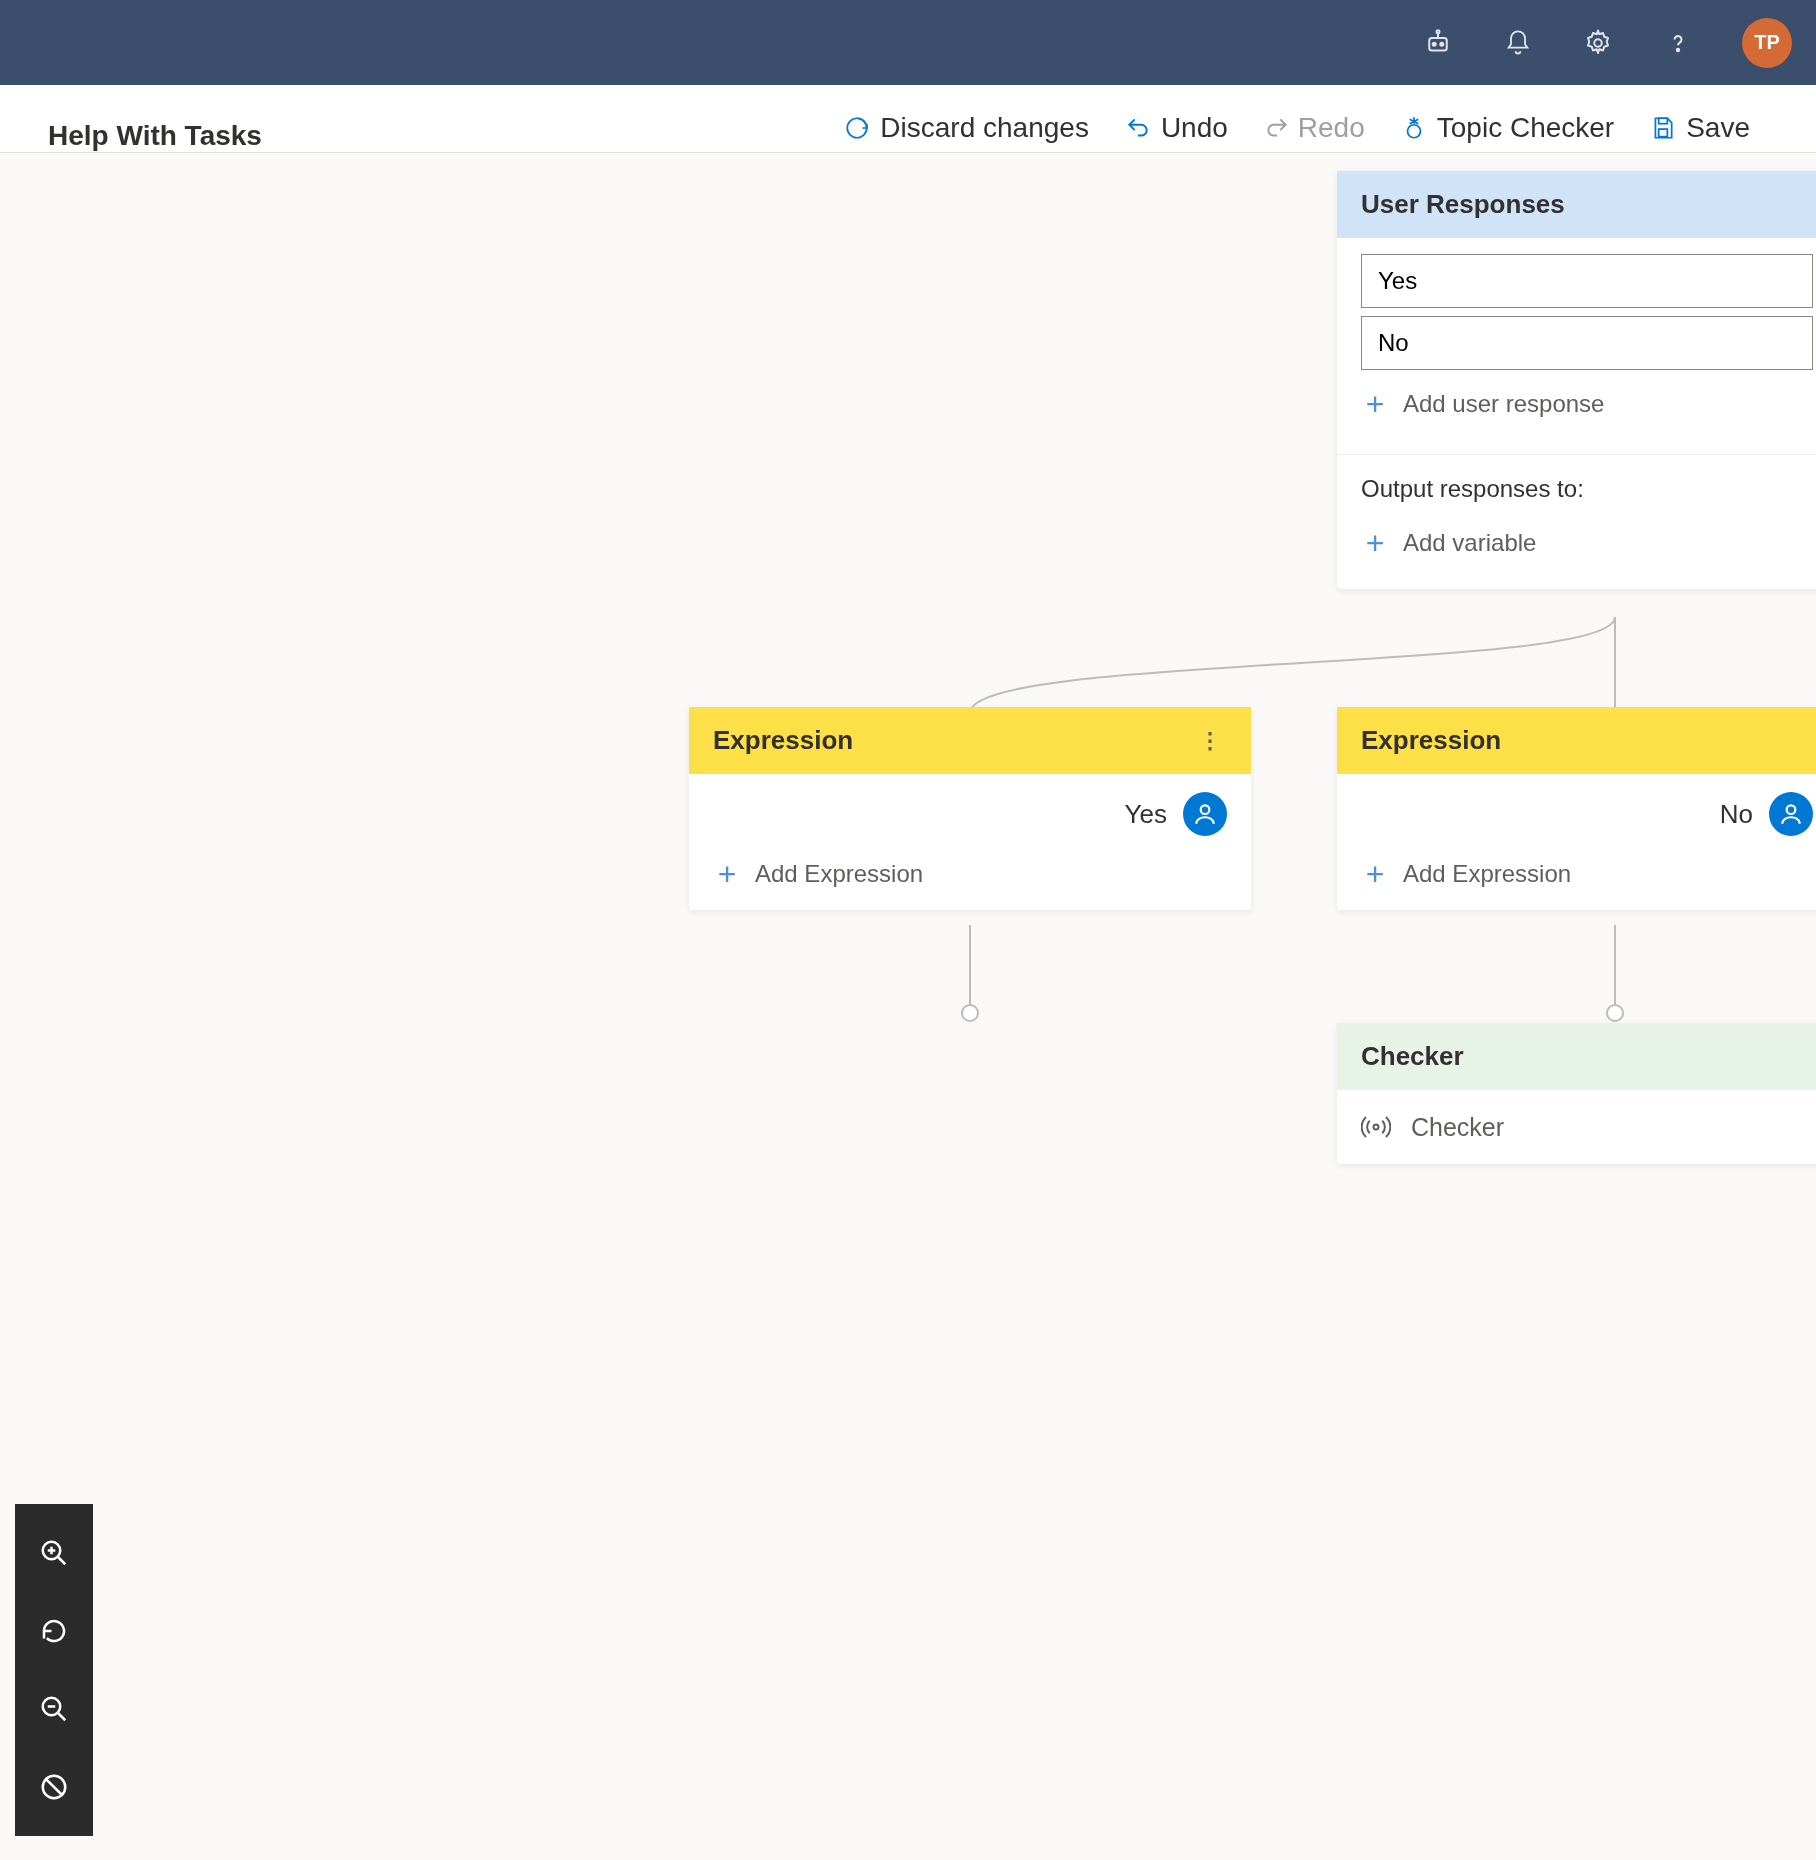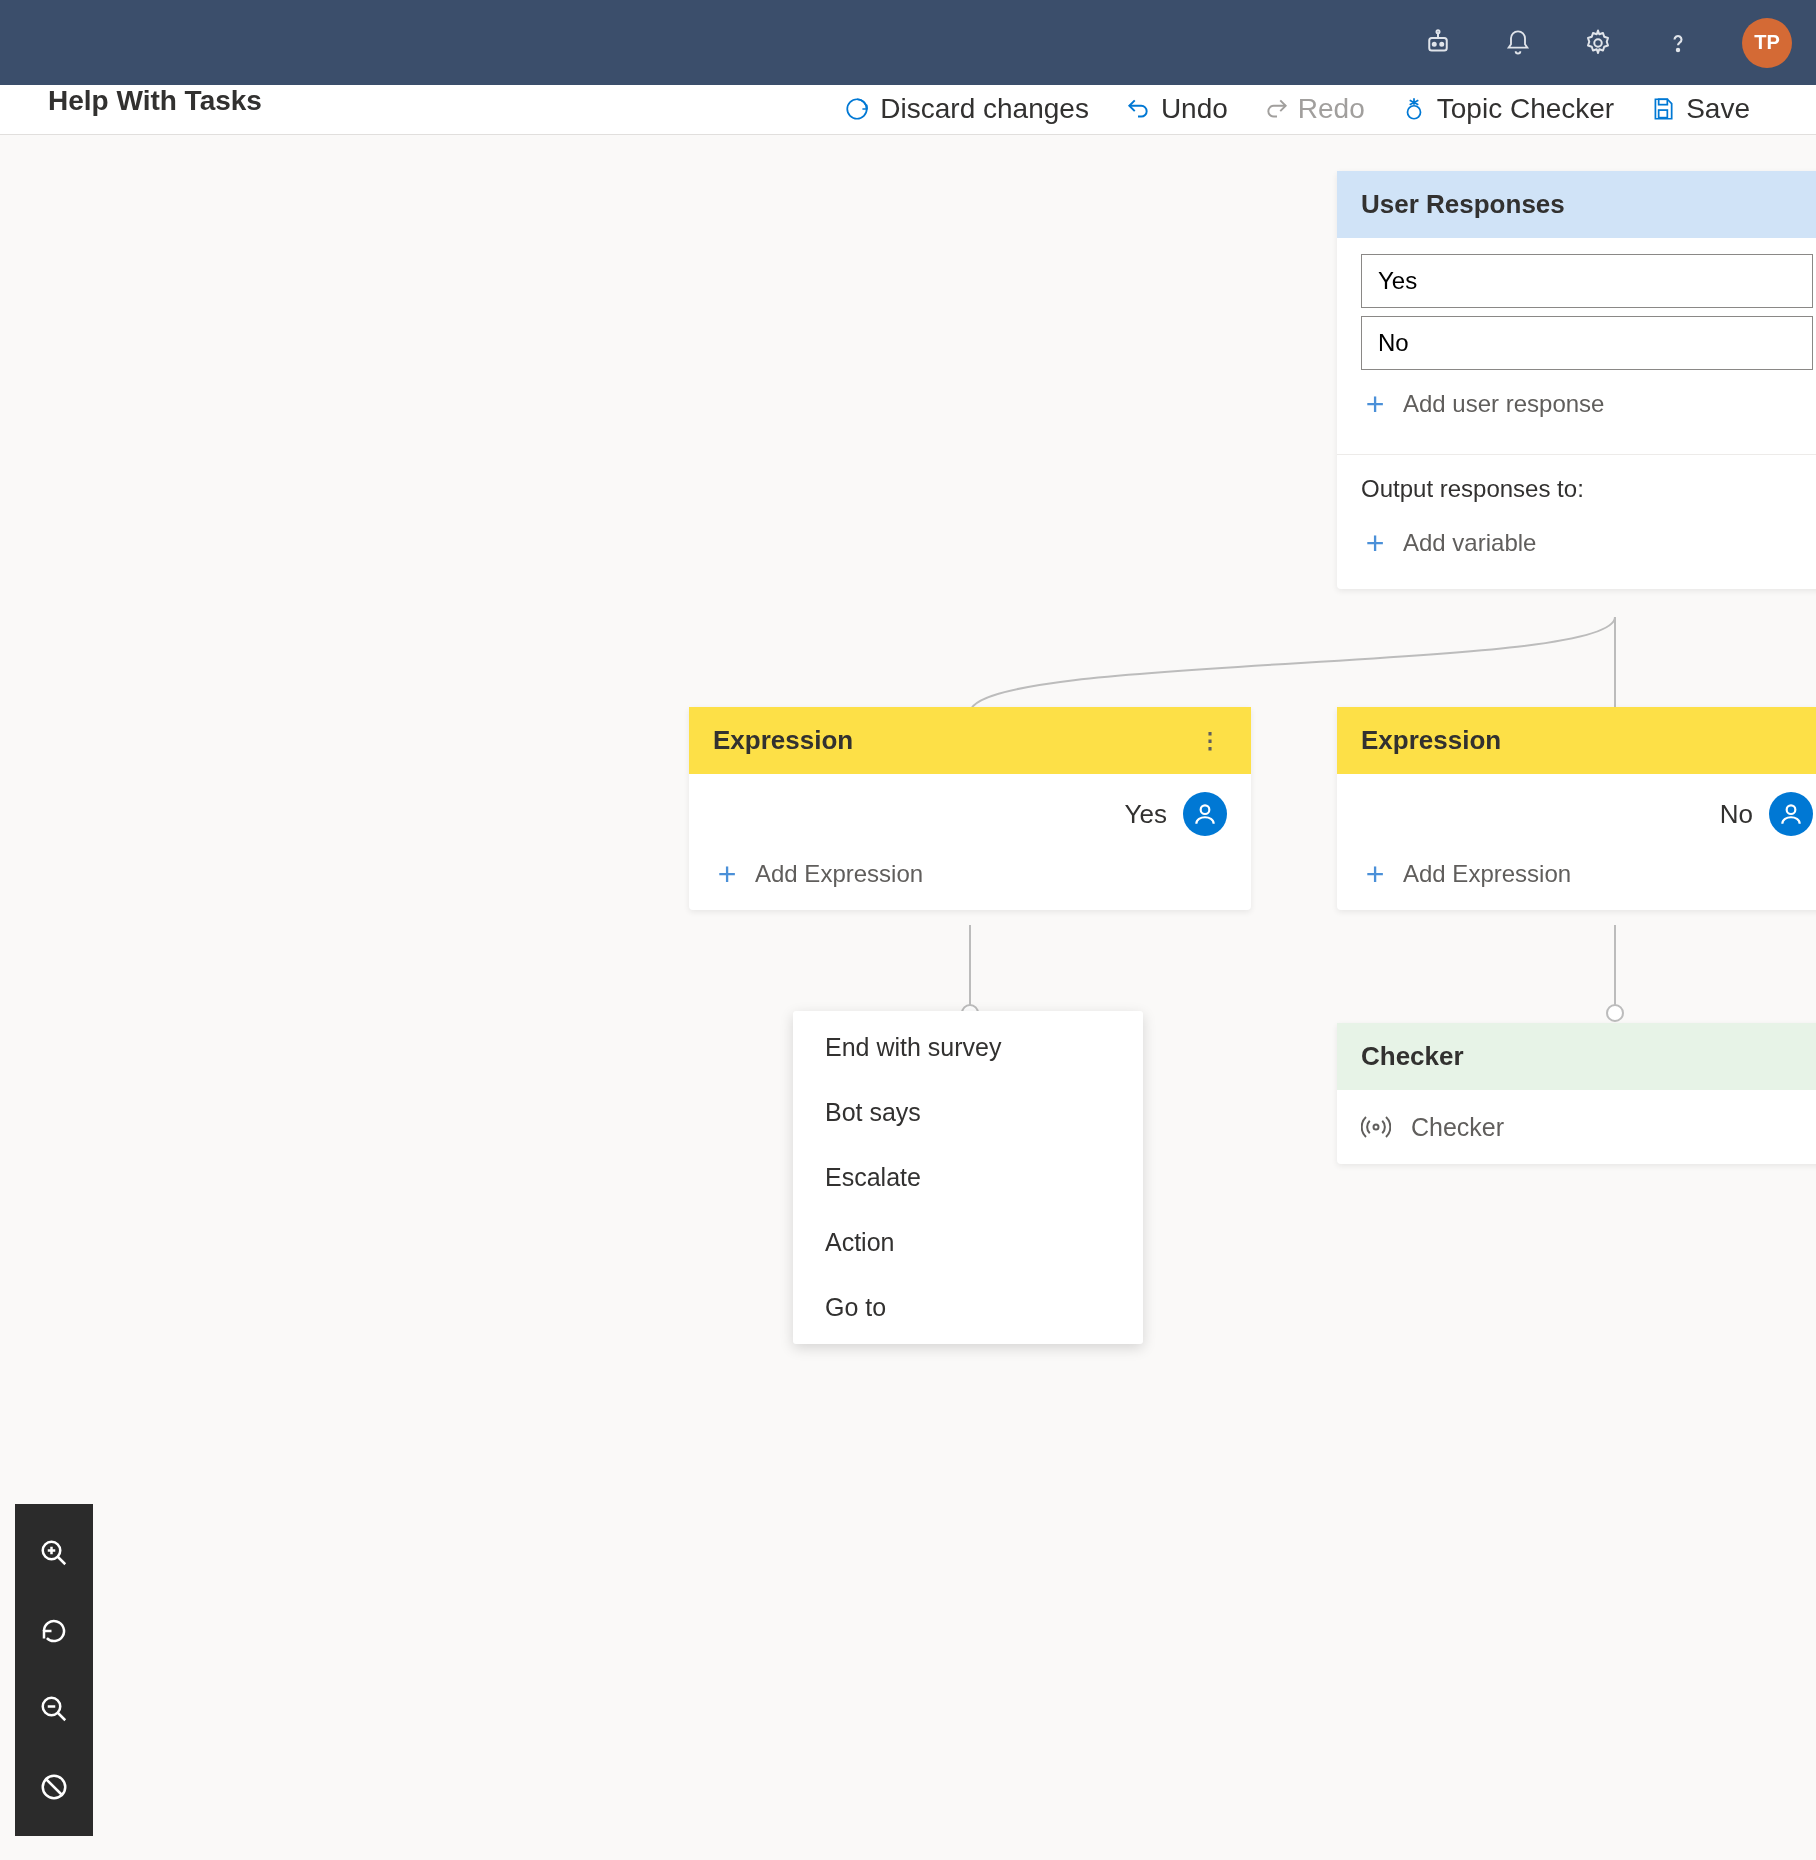--- a/index.html
+++ b/index.html
@@ -36,25 +36,25 @@
     background: #d46a35;
     color: #fff;
     display: flex;
     align-items: center;
     justify-content: center;
     font-size: 20px;
     font-weight: 600;
     cursor: pointer;
   }
   .toolbar {
-    height: 50px;
+    height: 68px;
     background: #fff;
     border-bottom: 1px solid #e1dfdd;
     display: flex;
-    align-items: flex-start;
+    align-items: flex-end;
     padding: 0 48px 0 48px;
   }
   .toolbar-title {
     font-size: 28px;
     font-weight: 600;
     color: #323130;
     flex: 0 0 auto;
   }
   .toolbar-spacer { flex: 1; }
   .toolbar-btn {
@@ -349,27 +349,20 @@
             <path d="M4 21c0-4 4-6 8-6s8 2 8 6"></path>
           </svg>
       </span>
     </div>
     <div class="add-expr">
       <span class="plus-icon">+</span>
       <span>Add Expression</span>
     </div>
   </div>
 
-  <div class="dropdown-menu" style="left:793px; top:858px;">
-    <div class="menu-item">End with survey</div>
-    <div class="menu-item">Bot says</div>
-    <div class="menu-item">Escalate</div>
-    <div class="menu-item">Action</div>
-    <div class="menu-item">Go to</div>
-  </div>
 
   <div class="panel" style="left:1337px; top:870px; width:500px;">
     <div class="panel-header green">
       <span>Checker</span>
     </div>
     <div class="redirect-body">
       <svg width="30" height="30" viewBox="0 0 24 24" fill="none" stroke="#605e5c" stroke-width="1.6">
         <circle cx="12" cy="12" r="2"></circle>
         <path d="M7 7a7 7 0 0 0 0 10M17 7a7 7 0 0 1 0 10"></path>
         <path d="M4 4a11 11 0 0 0 0 16M20 4a11 11 0 0 1 0 16"></path>

